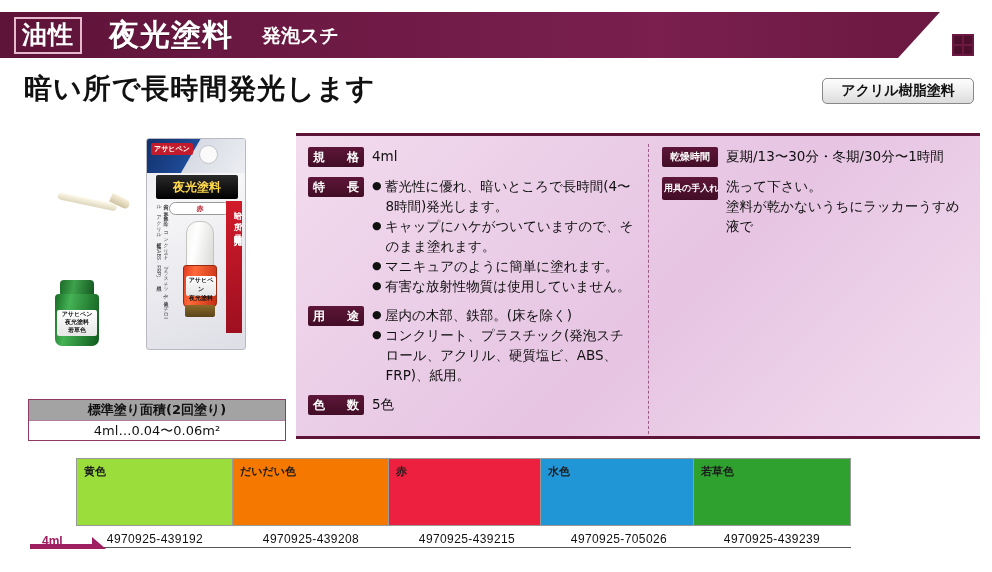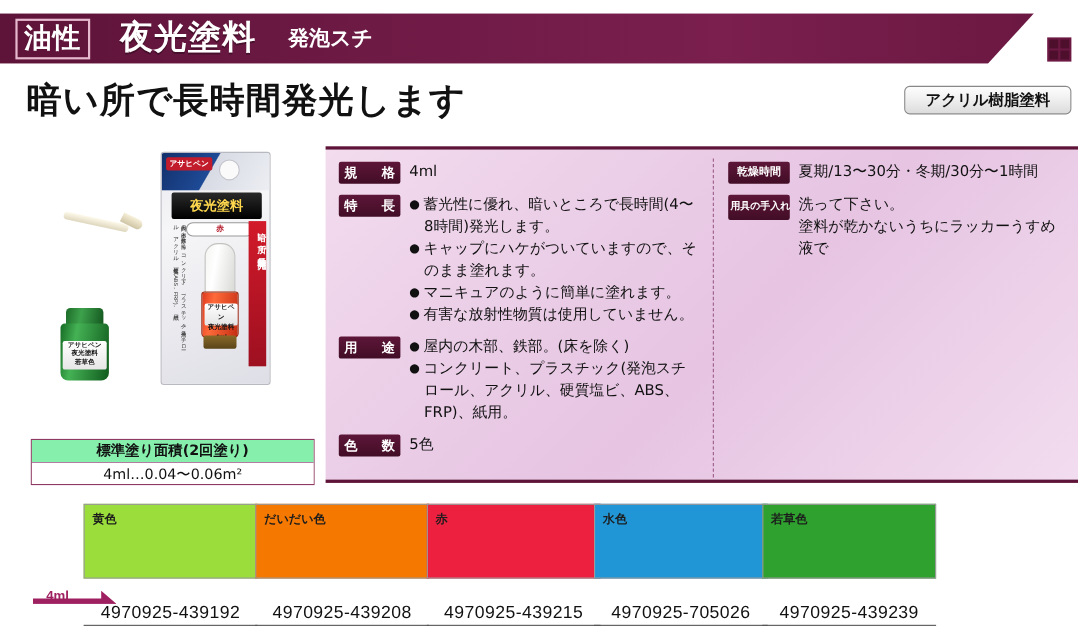--- a/index.html
+++ b/index.html
@@ -42,21 +42,21 @@
     position:absolute; right:18px; top:34px; width:22px; height:22px;
     background:#6b1842; display:grid;
     grid-template-columns:1fr 1fr; grid-template-rows:1fr 1fr; gap:2px;
     padding:2px;
   }
   #grid-icon i{ background:#4d0f2b; display:block; }
 
   
   #tagline{
     position:absolute; left:24px; top:70px;
-    font-size:32px; font-weight:bold; color:#111; letter-spacing:1px;
+    font-size:28px; font-weight:bold; color:#111; letter-spacing:1px;
     font-family:Liberation Mono, monospace;
   }
   #resin-badge{
     position:absolute; right:18px; top:78px; width:152px; height:26px;
     border:1px solid #888; border-radius:5px;
     background:linear-gradient(180deg,#fdfdfd 0%,#f0f0f0 45%,#dcdcdc 100%);
     display:flex; align-items:center; justify-content:center;
     font-size:14px; font-weight:bold; color:#111;
     font-family:"DejaVu Sans","Liberation Sans",sans-serif;
   }
@@ -116,21 +116,21 @@
   .pp-brush-tip{ position:absolute; left:52px; top:9px; width:20px; height:9px;
     background:linear-gradient(180deg,#f7f0d9,#cfc4a4); border-radius:0 6px 6px 0;
     transform:rotate(26deg); }
 
   
   #coverage-box{
     position:absolute; left:28px; top:399px; width:258px; height:42px;
     border:1px solid #8e3a63;
   }
   #coverage-head{
-    height:21px; background:#86efac; border-bottom:1px solid #b27ca3;
+    height:21px; background:#a3a3a3; border-bottom:1px solid #b27ca3;
     display:flex; align-items:center; justify-content:center;
     font-size:13px; font-weight:bold; color:#111;
     font-family:"DejaVu Sans","Liberation Sans",sans-serif;
   }
   #coverage-body{
     height:19px; background:#ffffff;
     display:flex; align-items:center; justify-content:center;
     font-size:13px; color:#111;
     font-family:"DejaVu Sans","Liberation Sans",sans-serif;
   }
@@ -171,22 +171,22 @@
   #swatch-strip{ position:absolute; left:0; top:458px; width:992px; height:110px; }
   .swatch-cell{ position:absolute; top:0; width:158px; }
   .swatch-chip{
     width:158px; height:68px; border:1px solid #9a9a9a; position:relative;
   }
   .swatch-name{
     position:absolute; left:7px; top:5px; font-size:11px; font-weight:bold; color:#1c1c1c;
     font-family:"DejaVu Sans","Liberation Sans",sans-serif;
   }
   .swatch-code{
-    margin-top:23px; width:158px; text-align:center;
-    font-size:16px; color:#111; letter-spacing:.4px;
+    margin-top:6px; width:158px; text-align:center;
+    font-size:12px; color:#111; letter-spacing:.4px;
     border-bottom:1.5px solid #555; padding-bottom:1px;
     font-family:"Liberation Sans",sans-serif;
   }
   #ml-tag{
     position:absolute; left:30px; top:534px; width:76px; height:17px;
   }
   #ml-tag .tag-shape{
     position:absolute; left:0; top:3px; width:76px; height:12px;
     background:#9e2060; clip-path:polygon(0 7px, 62px 7px, 62px 0, 76px 12px, 0 12px);
   }

